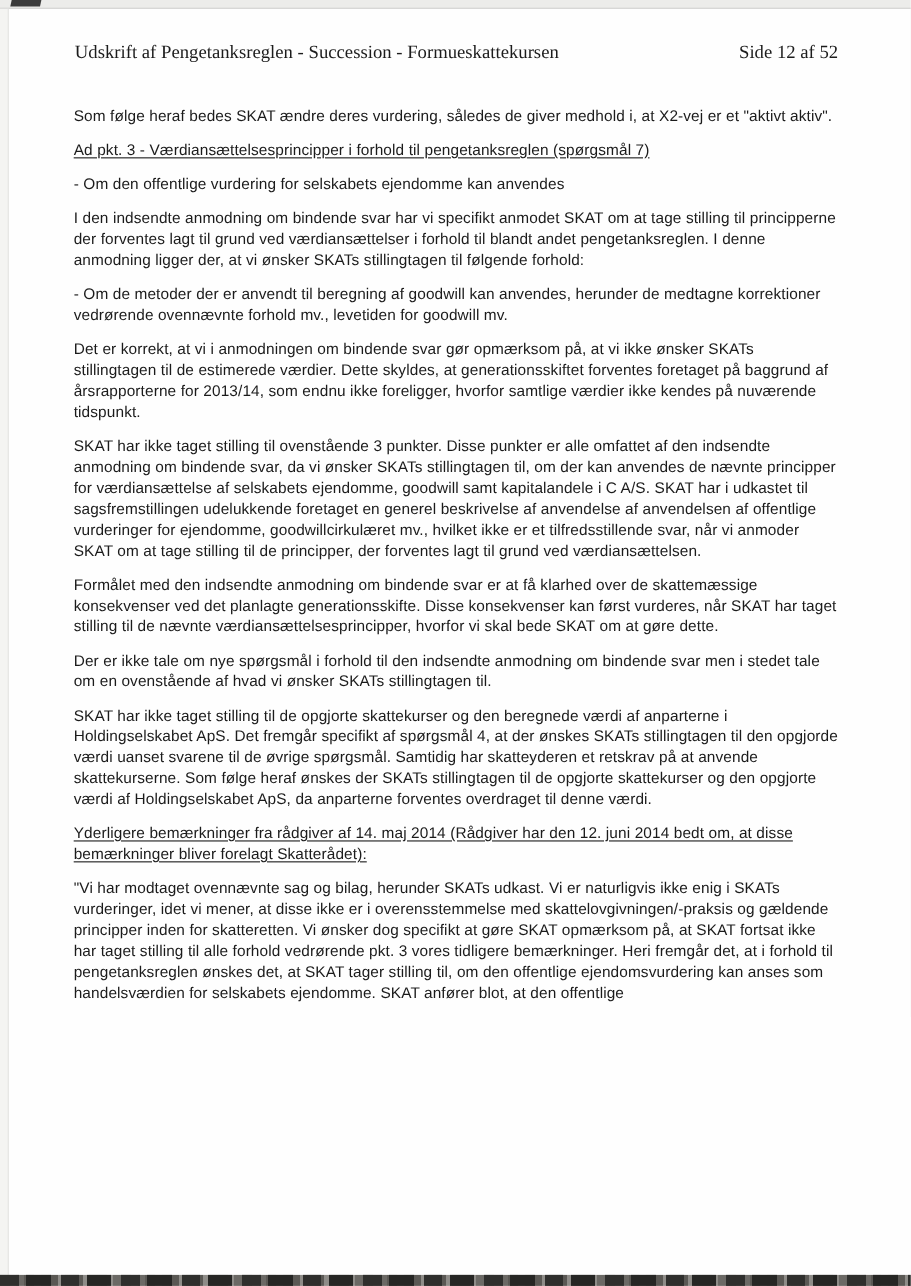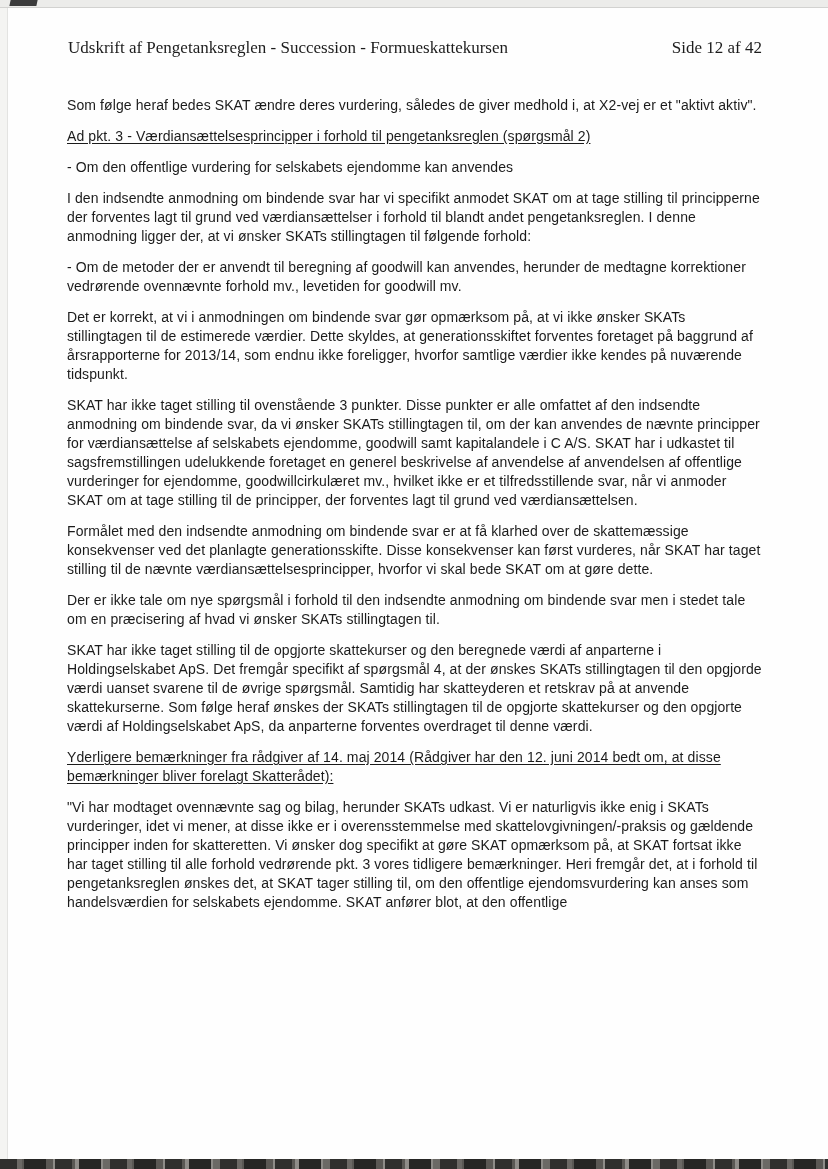--- a/index.html
+++ b/index.html
@@ -56,33 +56,33 @@
 <body>
 
 <div class="page">
 
   <div class="edge-top"></div>
   <div class="edge-left"></div>
   <div class="corner-mark"></div>
 
   <div class="pg-header">
     <span>Udskrift af Pengetanksreglen - Succession - Formueskattekursen</span>
-    <span>Side 12 af 42</span>
+    <span>Side 12 af 52</span>
   </div>
 
   <div class="content">
       <p class="block paragraph">Som følge heraf bedes SKAT ændre deres vurdering, således de giver medhold i, at X2-vej er et "aktivt aktiv".</p>
-      <p class="block heading">Ad pkt. 3 - Værdiansættelsesprincipper i forhold til pengetanksreglen (spørgsmål 2)</p>
+      <p class="block heading">Ad pkt. 3 - Værdiansættelsesprincipper i forhold til pengetanksreglen (spørgsmål 7)</p>
       <p class="block paragraph">- Om den offentlige vurdering for selskabets ejendomme kan anvendes</p>
       <p class="block paragraph">I den indsendte anmodning om bindende svar har vi specifikt anmodet SKAT om at tage stilling til principperne der forventes lagt til grund ved værdiansættelser i forhold til blandt andet pengetanksreglen. I denne anmodning ligger der, at vi ønsker SKATs stillingtagen til følgende forhold:</p>
       <p class="block paragraph">- Om de metoder der er anvendt til beregning af goodwill kan anvendes, herunder de medtagne korrektioner vedrørende ovennævnte forhold mv., levetiden for goodwill mv.</p>
       <p class="block paragraph">Det er korrekt, at vi i anmodningen om bindende svar gør opmærksom på, at vi ikke ønsker SKATs stillingtagen til de estimerede værdier. Dette skyldes, at generationsskiftet forventes foretaget på baggrund af årsrapporterne for 2013/14, som endnu ikke foreligger, hvorfor samtlige værdier ikke kendes på nuværende tidspunkt.</p>
       <p class="block paragraph">SKAT har ikke taget stilling til ovenstående 3 punkter. Disse punkter er alle omfattet af den indsendte anmodning om bindende svar, da vi ønsker SKATs stillingtagen til, om der kan anvendes de nævnte principper for værdiansættelse af selskabets ejendomme, goodwill samt kapitalandele i C A/S. SKAT har i udkastet til sagsfremstillingen udelukkende foretaget en generel beskrivelse af anvendelse af anvendelsen af offentlige vurderinger for ejendomme, goodwillcirkulæret mv., hvilket ikke er et tilfredsstillende svar, når vi anmoder SKAT om at tage stilling til de principper, der forventes lagt til grund ved værdiansættelsen.</p>
       <p class="block paragraph">Formålet med den indsendte anmodning om bindende svar er at få klarhed over de skattemæssige konsekvenser ved det planlagte generationsskifte. Disse konsekvenser kan først vurderes, når SKAT har taget stilling til de nævnte værdiansættelsesprincipper, hvorfor vi skal bede SKAT om at gøre dette.</p>
-      <p class="block paragraph">Der er ikke tale om nye spørgsmål i forhold til den indsendte anmodning om bindende svar men i stedet tale om en præcisering af hvad vi ønsker SKATs stillingtagen til.</p>
+      <p class="block paragraph">Der er ikke tale om nye spørgsmål i forhold til den indsendte anmodning om bindende svar men i stedet tale om en ovenstående af hvad vi ønsker SKATs stillingtagen til.</p>
       <p class="block paragraph">SKAT har ikke taget stilling til de opgjorte skattekurser og den beregnede værdi af anparterne i Holdingselskabet ApS. Det fremgår specifikt af spørgsmål 4, at der ønskes SKATs stillingtagen til den opgjorde værdi uanset svarene til de øvrige spørgsmål. Samtidig har skatteyderen et retskrav på at anvende skattekurserne. Som følge heraf ønskes der SKATs stillingtagen til de opgjorte skattekurser og den opgjorte værdi af Holdingselskabet ApS, da anparterne forventes overdraget til denne værdi.</p>
       <p class="block heading">Yderligere bemærkninger fra rådgiver af 14. maj 2014 (Rådgiver har den 12. juni 2014 bedt om, at disse bemærkninger bliver forelagt Skatterådet):</p>
       <p class="block paragraph">"Vi har modtaget ovennævnte sag og bilag, herunder SKATs udkast. Vi er naturligvis ikke enig i SKATs vurderinger, idet vi mener, at disse ikke er i overensstemmelse med skattelovgivningen/-praksis og gældende principper inden for skatteretten. Vi ønsker dog specifikt at gøre SKAT opmærksom på, at SKAT fortsat ikke har taget stilling til alle forhold vedrørende pkt. 3 vores tidligere bemærkninger. Heri fremgår det, at i forhold til pengetanksreglen ønskes det, at SKAT tager stilling til, om den offentlige ejendomsvurdering kan anses som handelsværdien for selskabets ejendomme. SKAT anfører blot, at den offentlige</p>
     </div>
 
   <div class="pg-footer">
     <span>http://www.skat.dk/display.aspx?oId=2170335&amp;vId=0</span>
     <span>07-10-2015</span>
   </div>
 

